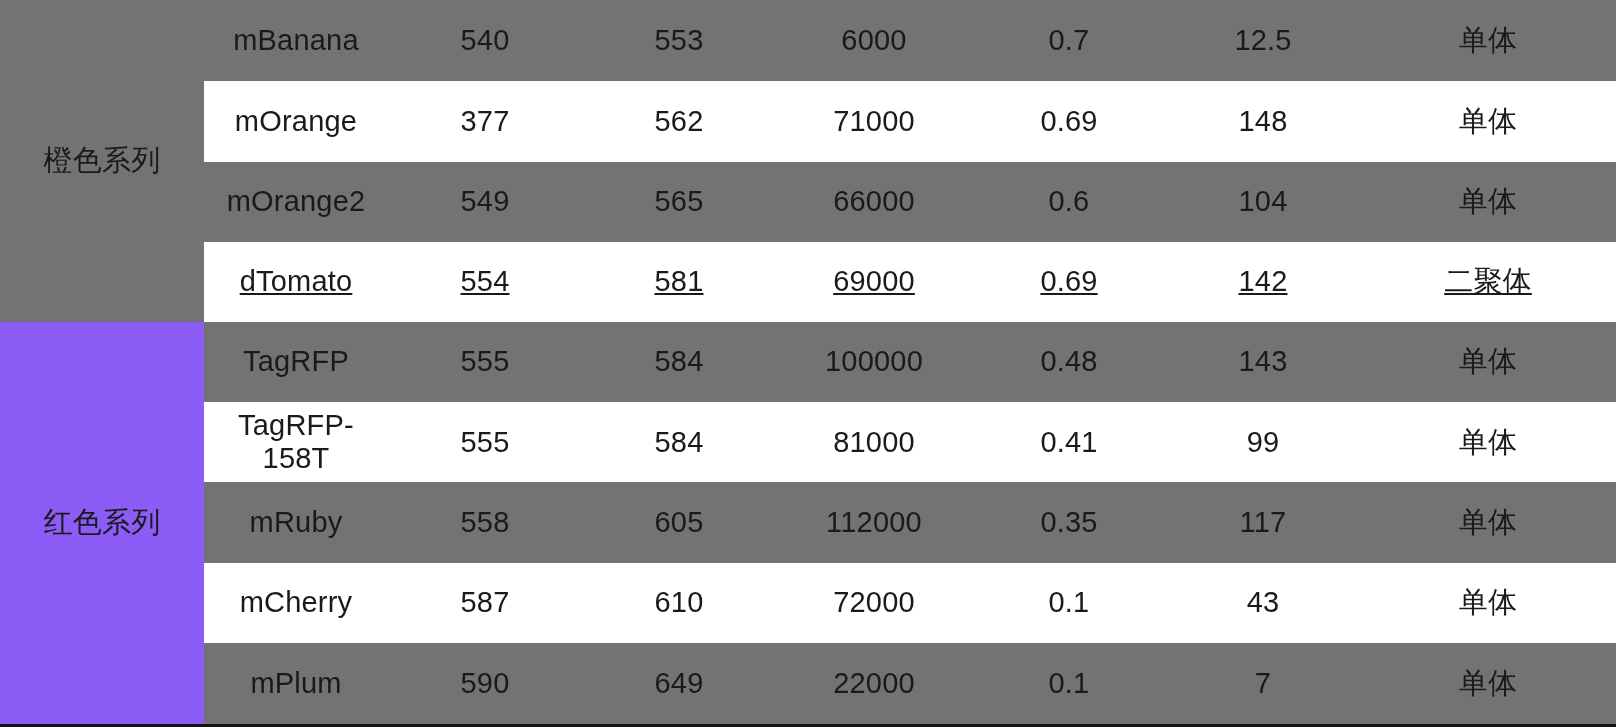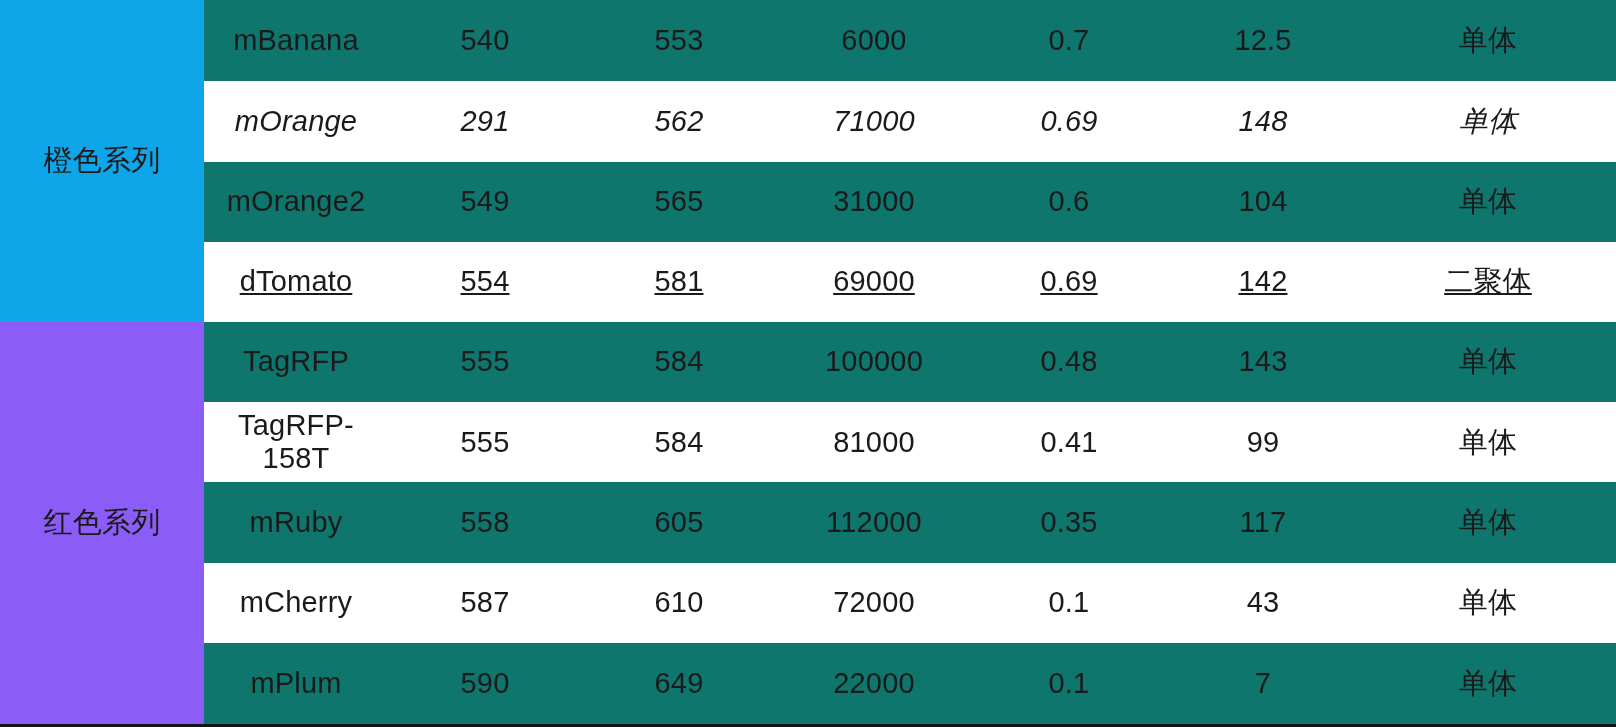--- a/index.html
+++ b/index.html
@@ -45,33 +45,33 @@
   col.c-em    { width: 194px; }
   col.c-ec    { width: 196px; }
   col.c-qy    { width: 194px; }
   col.c-br    { width: 194px; }
   col.c-olig  { width: 256px; }
 
   td.group-cell {
     font-size: 30px;
     letter-spacing: 1px;
   }
-  td.group-orange { background: #0ea5e9; }
+  td.group-orange { background: #737373; }
   td.group-red    { background: #8b5cf6; }
 
-  tr.stripe-green td.data-cell { background: #0f766e; }
+  tr.stripe-green td.data-cell { background: #737373; }
   tr.stripe-white td.data-cell { background: #ffffff; }
 
   td.name-cell { letter-spacing: 0.1px; }
 
   td.olig-cell { letter-spacing: 1.5px; }
 
   
   tr.r0 { height: 79px; }
-  tr.r1 { height: 78px; font-style: italic; }
+  tr.r1 { height: 78px; }
   tr.r2 { height: 78px; margin-left: 8px; }
   tr.r3 { height: 77px; text-decoration: underline; }
   tr.r4 { height: 78px; }
   tr.r5 { height: 78px; margin-left: 32px; }
   tr.r6 { height: 78px; border-radius: 24px; }
   tr.r7 { height: 78px; }
   tr.r8 { height: 80px; }
 </style>
 </head>
 <body>
@@ -95,33 +95,33 @@
       <td class="data-cell">540</td>
       <td class="data-cell">553</td>
       <td class="data-cell">6000</td>
       <td class="data-cell">0.7</td>
       <td class="data-cell">12.5</td>
       <td class="data-cell olig-cell">单体</td>
     </tr>
 
     <tr class="stripe-white r1">
       <td class="data-cell name-cell">mOrange</td>
-      <td class="data-cell">291</td>
+      <td class="data-cell">377</td>
       <td class="data-cell">562</td>
       <td class="data-cell">71000</td>
       <td class="data-cell">0.69</td>
       <td class="data-cell">148</td>
       <td class="data-cell olig-cell">单体</td>
     </tr>
 
     <tr class="stripe-green r2">
       <td class="data-cell name-cell">mOrange2</td>
       <td class="data-cell">549</td>
       <td class="data-cell">565</td>
-      <td class="data-cell">31000</td>
+      <td class="data-cell">66000</td>
       <td class="data-cell">0.6</td>
       <td class="data-cell">104</td>
       <td class="data-cell olig-cell">单体</td>
     </tr>
 
     <tr class="stripe-white r3">
       <td class="data-cell name-cell">dTomato</td>
       <td class="data-cell">554</td>
       <td class="data-cell">581</td>
       <td class="data-cell">69000</td>

